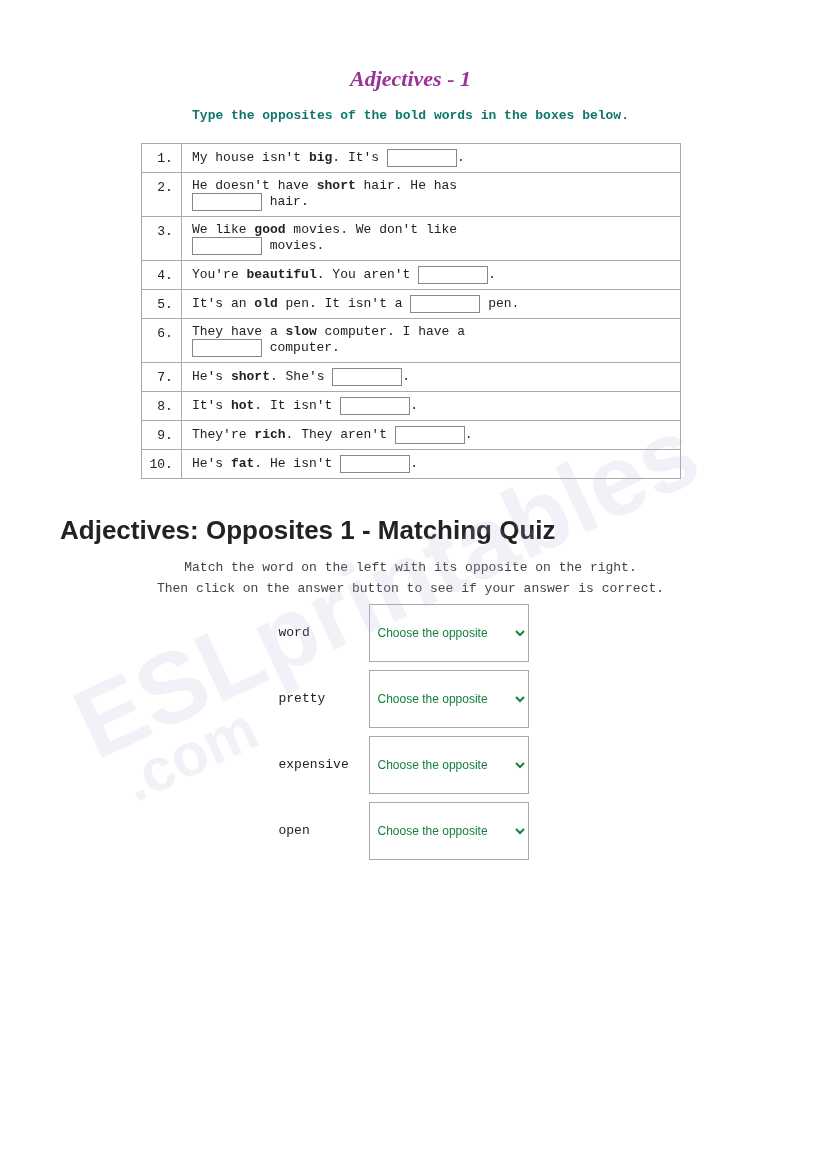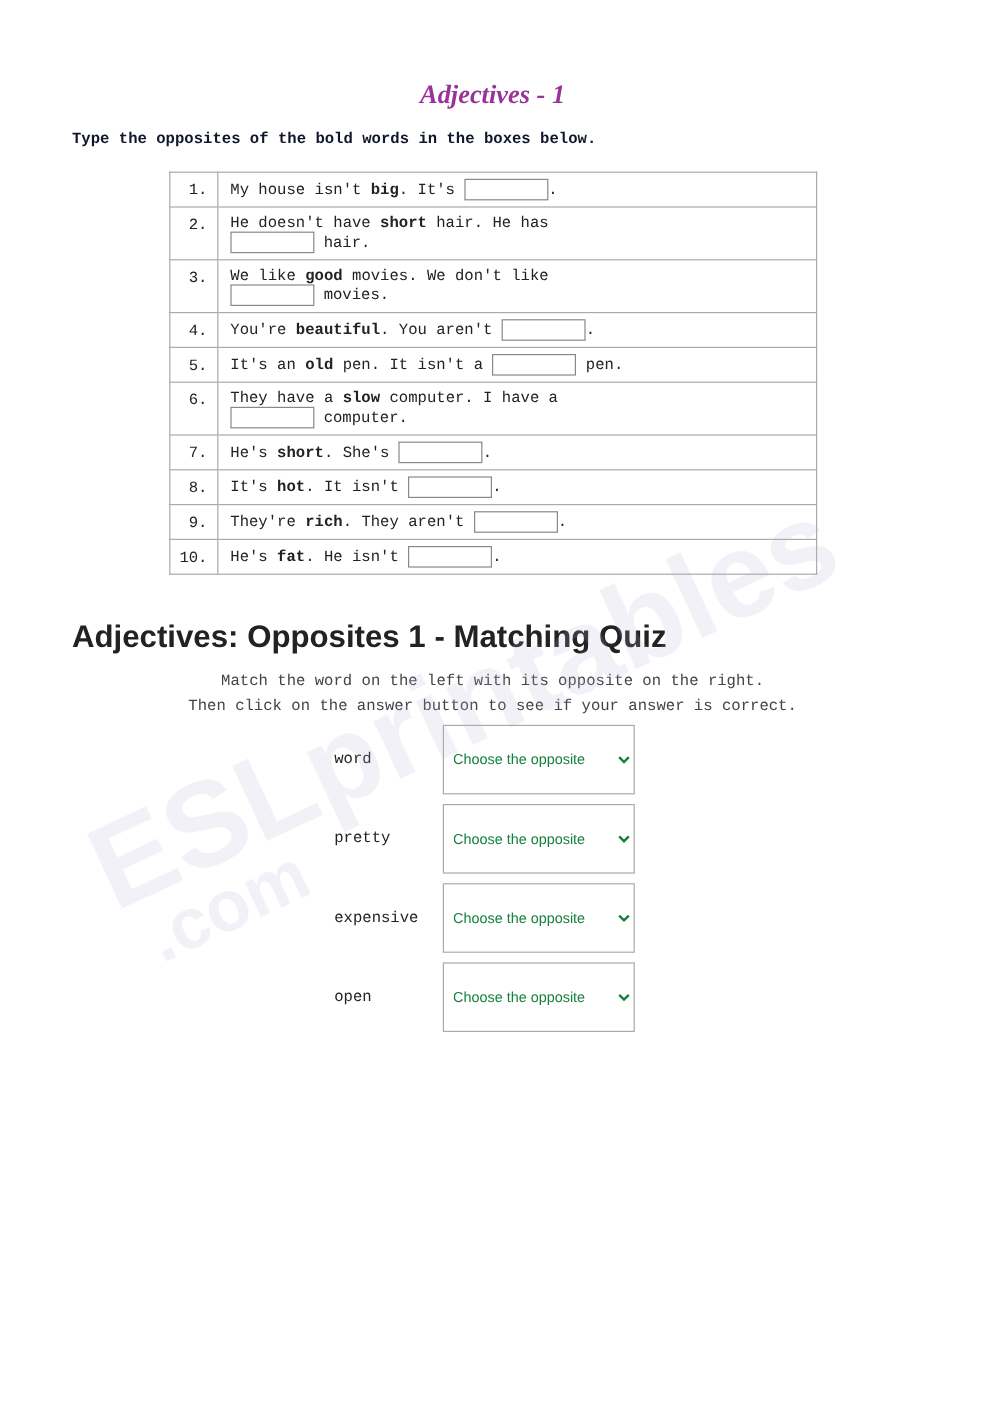--- a/index.html
+++ b/index.html
@@ -18,21 +18,22 @@
       color: #993399;
       font-size: 22px;
       font-weight: bold;
       font-family: Georgia, serif;
       font-style: italic;
       margin-bottom: 16px;
       margin-top: 26px;
     }
 
     .subtitle {
-      color: #0f172a;
+      text-align: center;
+      color: #0f766e;
       font-size: 13px;
       font-weight: bold;
       margin-bottom: 20px;
     }
 
     .exercise-table {
       border-collapse: collapse;
       margin: 0 auto;
       width: 540px;
     }

